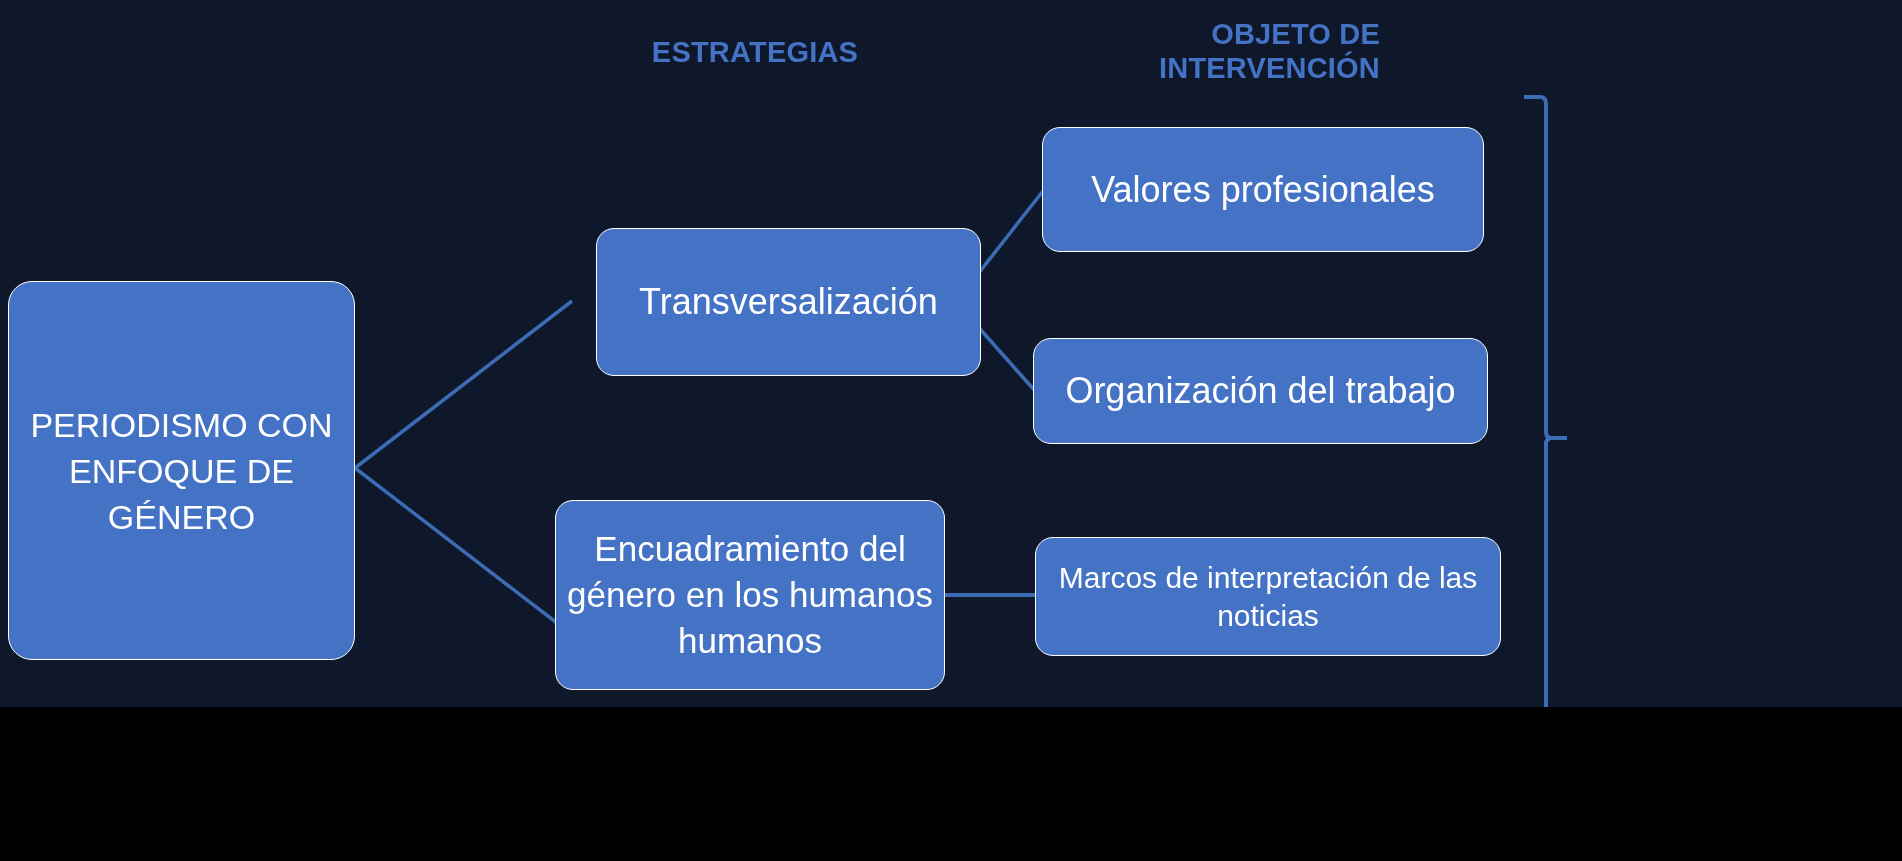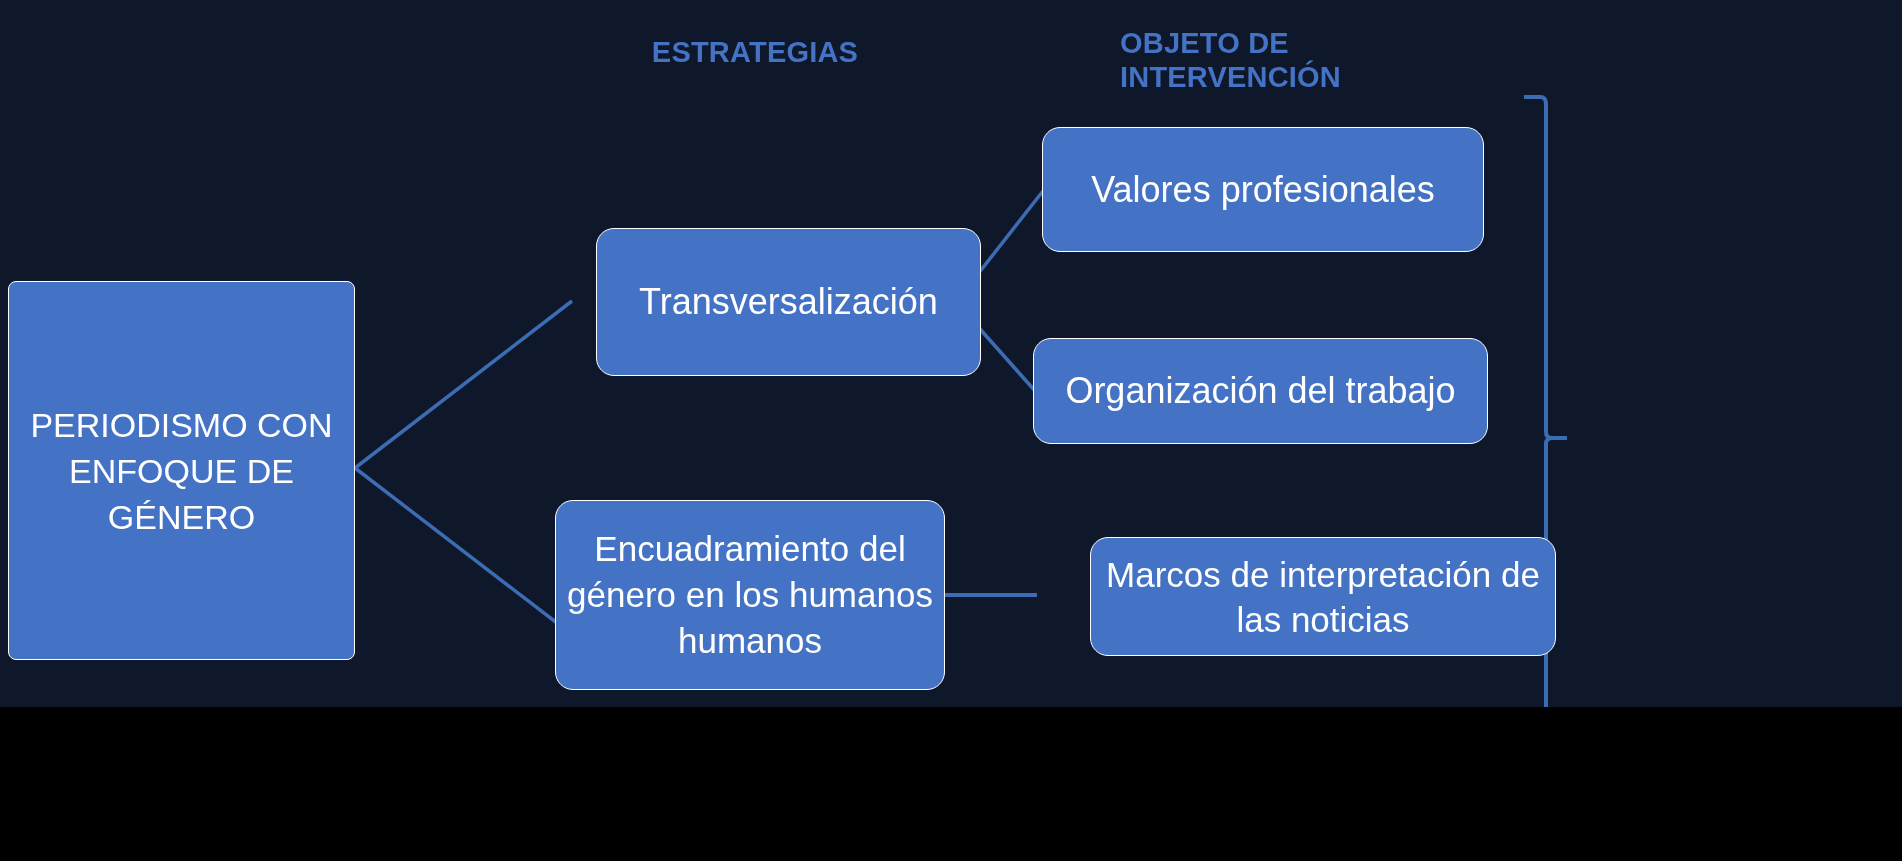--- a/index.html
+++ b/index.html
@@ -31,23 +31,23 @@
     white-space: pre-line;
     text-align: center;
   }
   .hdr-estrategias {
     left: 555px;
     top: 35px;
     width: 400px;
   }
   .hdr-objeto {
     left: 1020px;
-    top: 26px;
+    top: 17px;
     width: 360px;
-    text-align: left;
+    text-align: right;
     padding-left: 100px;
     box-sizing: border-box;
   }
   .hdr-mecanismos {
     left: 1596px;
     top: 43px;
     width: 280px;
   }
 
   
@@ -66,21 +66,21 @@
     box-sizing: border-box;
     white-space: pre-line;
     z-index: 3;
   }
 
   #node-root {
     left: 8px;
     top: 281px;
     width: 347px;
     height: 379px;
-    border-radius: 8px;
+    border-radius: 24px;
     font-size: 34px;
     line-height: 46px;
   }
   #node-transversalizacion {
     left: 572px;
     top: 228px;
     width: 385px;
     height: 148px;
     font-size: 36px;
     line-height: 44px;
@@ -104,26 +104,26 @@
   }
   #node-organizacion {
     left: 1033px;
     top: 338px;
     width: 455px;
     height: 106px;
     font-size: 36px;
     line-height: 44px;
   }
   #node-marcos {
-    left: 1090px;
+    left: 1035px;
     top: 537px;
     width: 466px;
     height: 119px;
-    font-size: 35px;
-    line-height: 45px;
+    font-size: 30px;
+    line-height: 38px;
   }
 
   
   #connectors {
     position: absolute;
     left: 0;
     top: 0;
     width: 1902px;
     height: 861px;
     z-index: 1;

